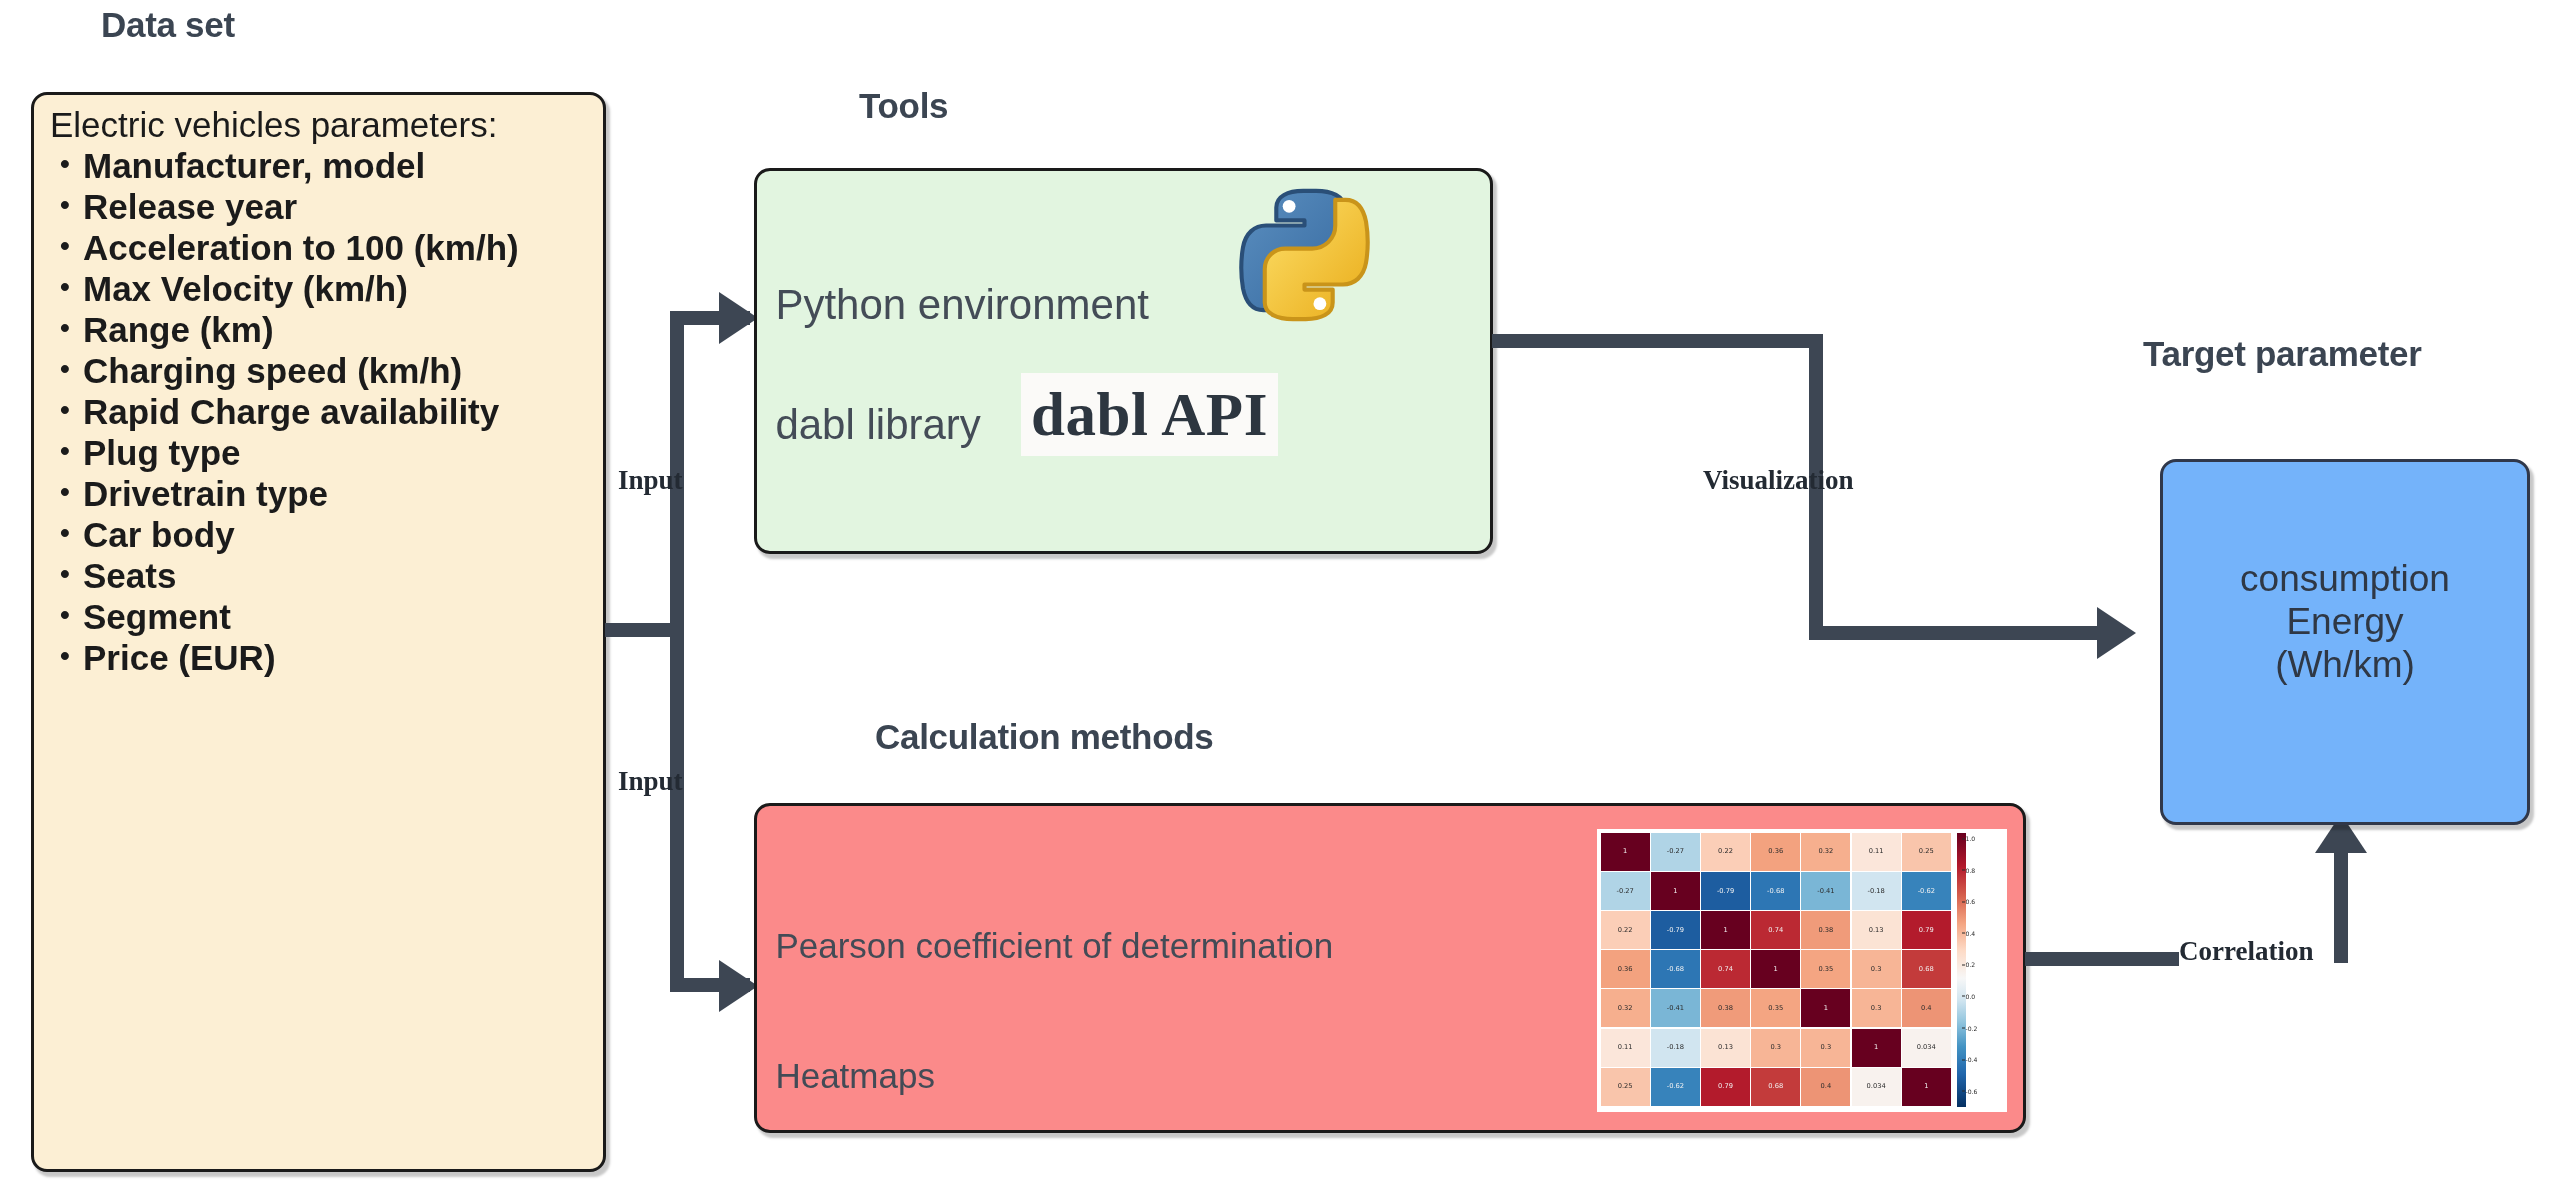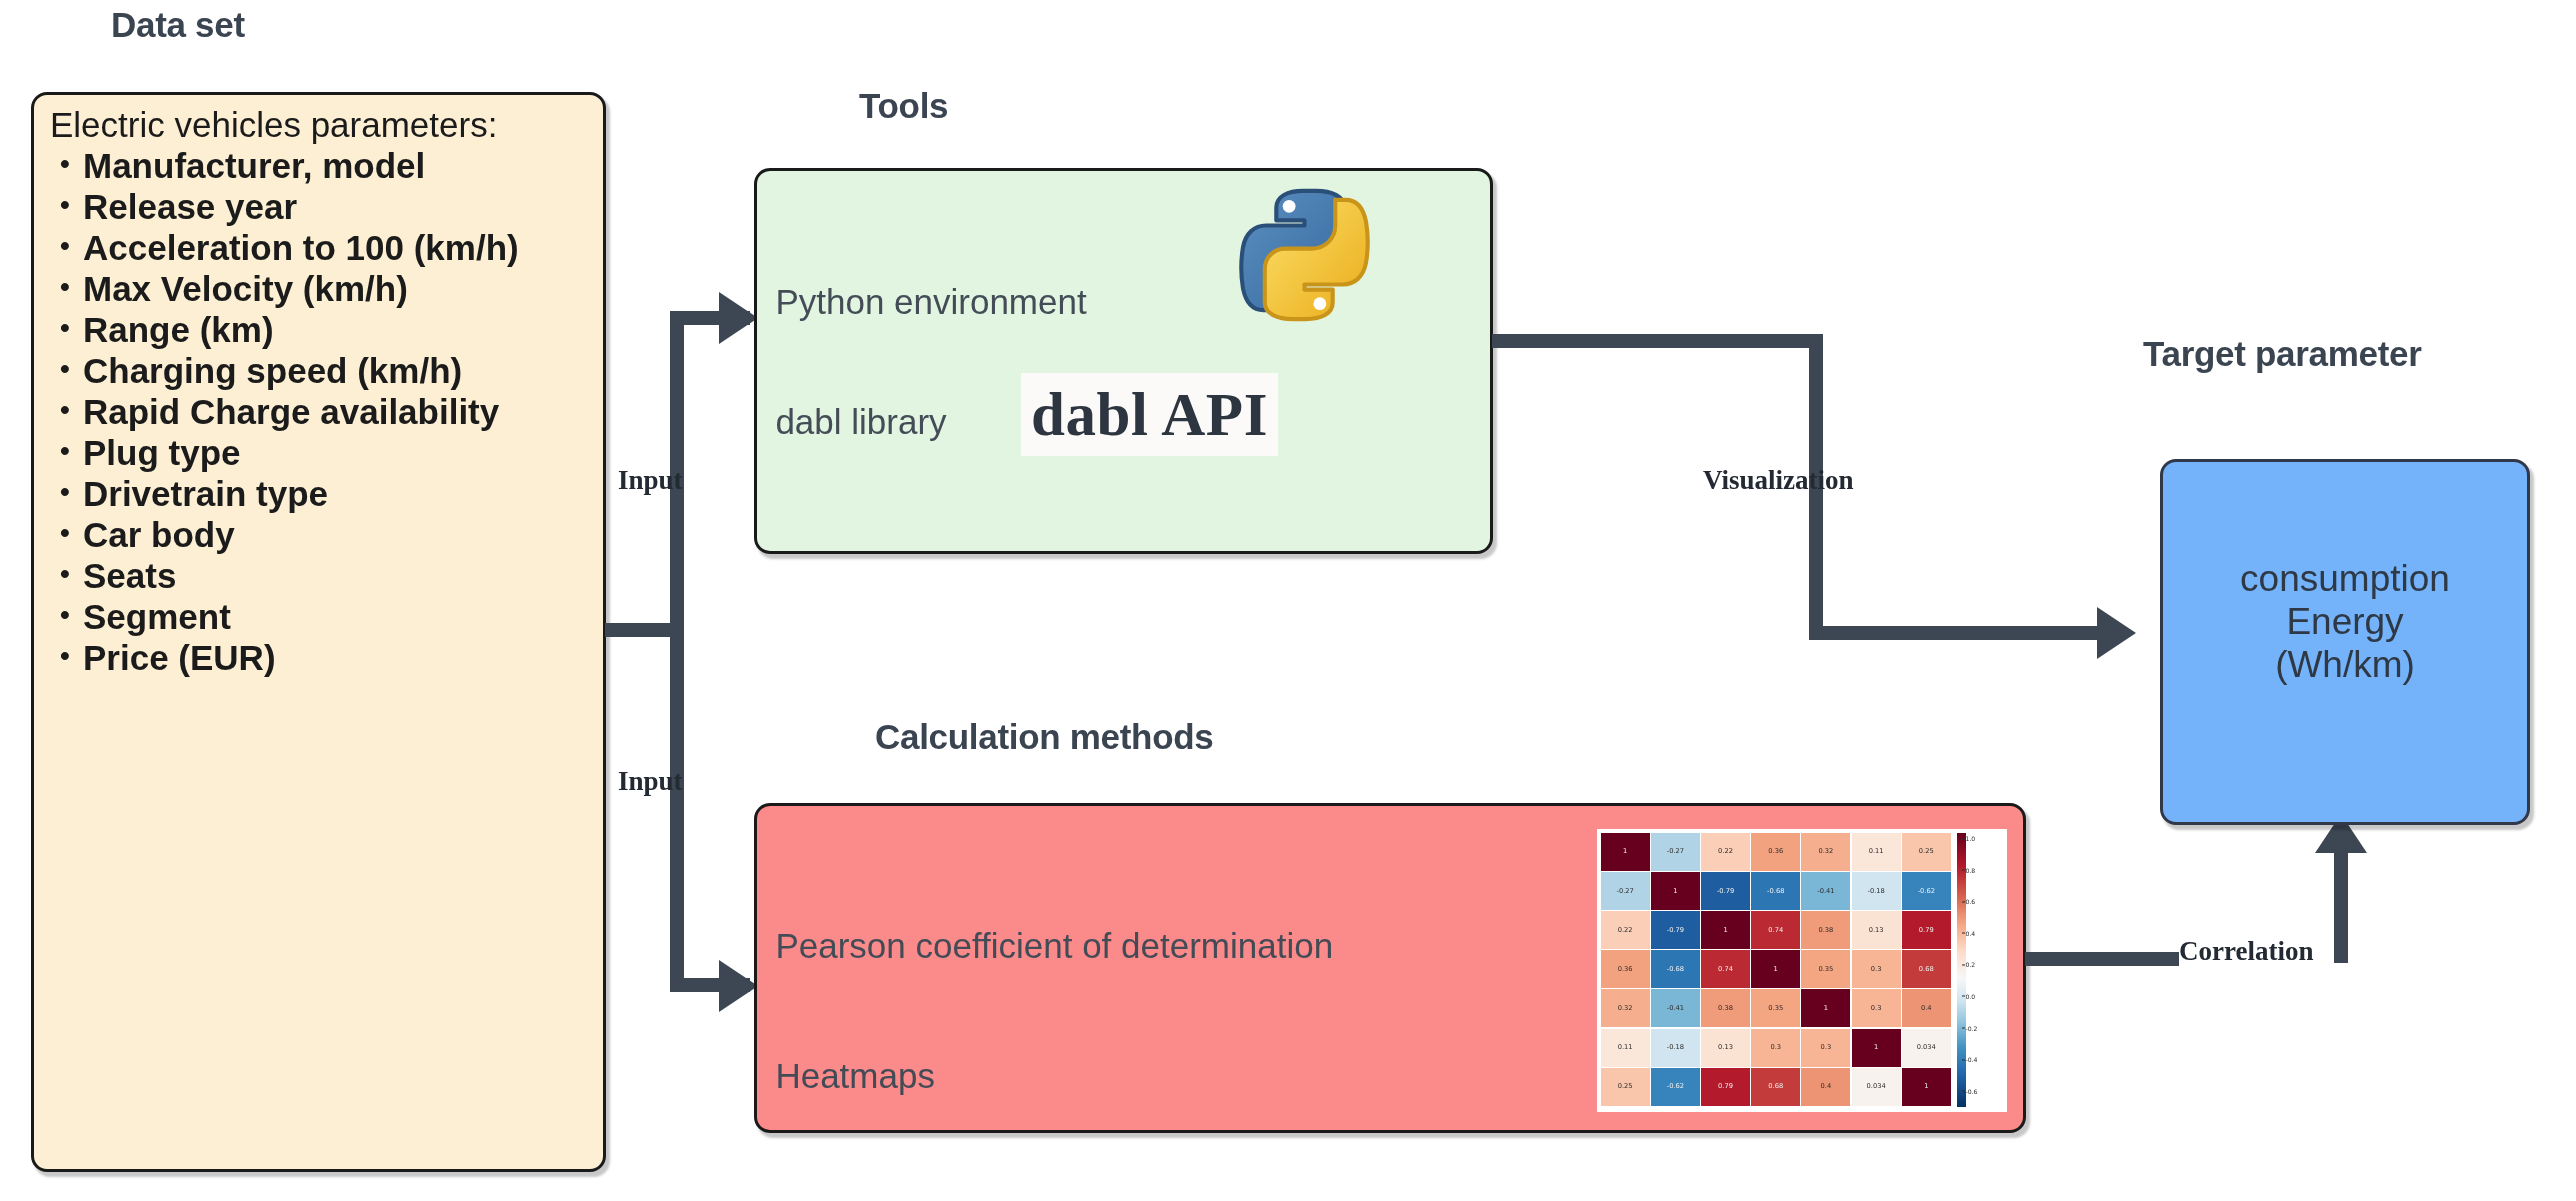--- a/index.html
+++ b/index.html
@@ -69,21 +69,21 @@
     top: -1.2px;
     font-size: 28px;
     line-height: 41px;
     color: #1b1b1b;
   }
 
   
   .tool-row-label {
     position: absolute;
     color: #444c57;
-    font-size: 35px;
+    font-size: 42px;
     line-height: 1;
     white-space: nowrap;
   }
   .dabl-logo {
     position: absolute;
     background: #fbfaf8;
     display: flex;
     align-items: center;
     justify-content: center;
     font-family: "Liberation Serif", serif;
@@ -206,21 +206,21 @@
     border-left: 26px solid transparent;
     border-right: 26px solid transparent;
     border-bottom: 39px solid #3d4653;
   }
 </style>
 </head>
 <body>
 
 <div id="canvas">
 
-  <div class="caption" style="left:111px; top:4.9px;">Data set</div>
+  <div class="caption" style="left:101px; top:4.9px;">Data set</div>
 
   <div class="box box-dataset" style="left:31px; top:92px; width:575px; height:1080px;">
     <div class="ds-text">
       <p class="ds-intro">Electric vehicles parameters:</p>
       <ul class="ds-list">
         <li>Manufacturer, model</li>
         <li>Release year</li>
         <li>Acceleration to 100 (km/h)</li>
         <li>Max Velocity (km/h)</li>
         <li>Range (km)</li>

